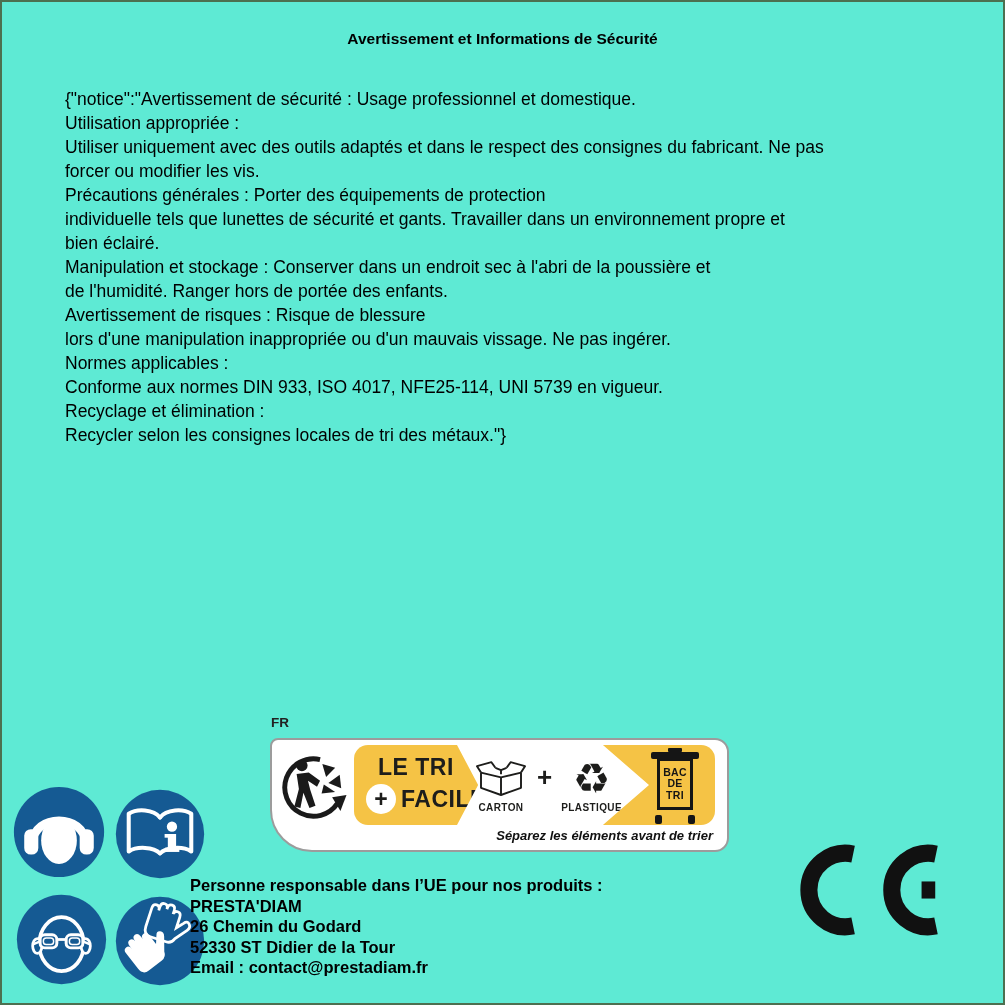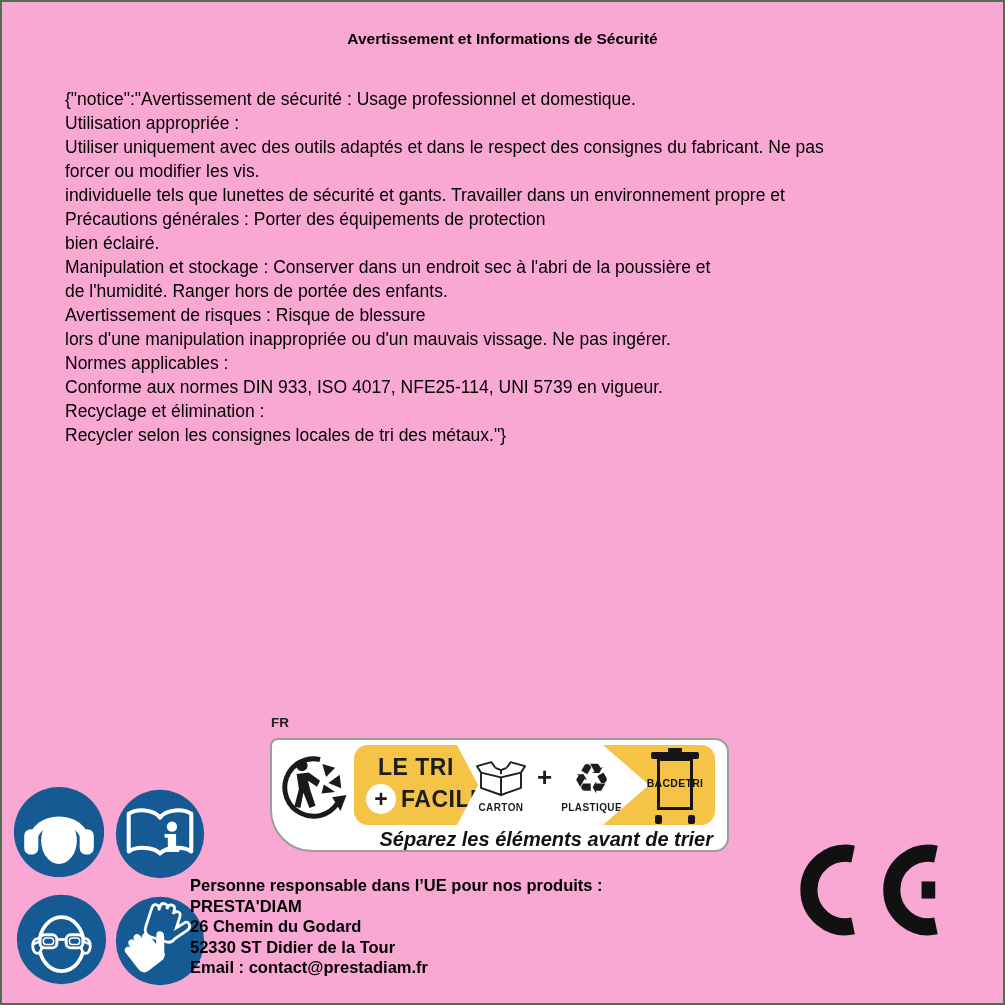--- a/index.html
+++ b/index.html
@@ -1,18 +1,18 @@
 <!DOCTYPE html>
 <html><head>
 <meta charset="utf-8">
 <style>
   html,body{margin:0;padding:0;background:#fff;}
   .page{
     position:relative;width:1005px;height:1005px;box-sizing:border-box;
-    border:2px solid #4c7050;background:#f9a8d4;overflow:hidden;
+    border:2px solid #4c7050;background:#5eead4;overflow:hidden;
     font-family:"Liberation Sans",sans-serif;color:#000;
   }
   .title{
     position:absolute;top:28px;left:0;width:100%;text-align:center;
     font-size:15.5px;font-weight:700;margin:0;
   }
   .notice{
     position:absolute;left:63px;top:85px;font-size:17.5px;line-height:24px;
     white-space:nowrap;color:#000;
   }
@@ -48,27 +48,27 @@
   .material{display:flex;flex-direction:column;align-items:center;}
   .mat-icon{height:42px;display:flex;align-items:center;}
   .recycle-glyph{font-size:42px;line-height:42px;color:#1d1d1b;font-family:"DejaVu Sans",sans-serif;}
   .mat-label{font-size:10px;font-weight:700;letter-spacing:.4px;color:#1d1d1b;margin-top:2px;text-align:right;}
   .mat-plus{font-size:26px;font-weight:800;color:#1d1d1b;margin-bottom:16px;}
   .bin{position:absolute;left:296px;top:3px;width:50px;height:76px;}
   .bin-knob{width:14px;height:4px;background:#151515;margin:0 auto;border-radius:1px;}
   .bin-lid{width:48px;height:7px;background:#151515;margin:0 auto;border-radius:2px;}
   .bin-body{
     width:36px;height:52px;box-sizing:border-box;border:3.5px solid #151515;margin:-1px auto 0;
-    display:flex;flex-direction:row;align-items:center;justify-content:center;
+    display:flex;flex-direction:column;align-items:center;justify-content:center;
     font-size:10.5px;font-weight:800;line-height:11.5px;color:#151515;letter-spacing:.3px;
   }
   .wheel{position:absolute;bottom:0;width:7px;height:9px;background:#151515;border-radius:2px;}
   .wheel.wl{left:5px;} .wheel.wr{right:5px;}
   .caption{
-    position:absolute;right:14px;top:88px;font-size:20px;font-weight:700;font-style:italic;
+    position:absolute;right:14px;top:88px;font-size:13px;font-weight:700;font-style:italic;
     color:#111;white-space:nowrap;
   }
   
   .address{
     position:absolute;left:188px;top:873px;width:630px;text-align:left;
     font-size:16.5px;font-weight:700;line-height:20.5px;color:#000;
   }
   
   .ce{position:absolute;left:797px;top:841px;}
 </style>
@@ -77,22 +77,22 @@
 
 <div class="page">
 
   <h1 class="title">Avertissement et Informations de Sécurité</h1>
 
   <div class="notice">
     <div>{"notice":"Avertissement de sécurité : Usage professionnel et domestique.</div>
     <div>Utilisation appropriée :</div>
     <div>Utiliser uniquement avec des outils adaptés et dans le respect des consignes du fabricant. Ne pas</div>
     <div>forcer ou modifier les vis.</div>
+    <div>Précautions générales : Porter des équipements de protection</div>
     <div>individuelle tels que lunettes de sécurité et gants. Travailler dans un environnement propre et</div>
-    <div>Précautions générales : Porter des équipements de protection</div>
     <div>bien éclairé.</div>
     <div>Manipulation et stockage : Conserver dans un endroit sec à l'abri de la poussière et</div>
     <div>de l'humidité. Ranger hors de portée des enfants.</div>
     <div>Avertissement de risques : Risque de blessure</div>
     <div>lors d'une manipulation inappropriée ou d'un mauvais vissage. Ne pas ingérer.</div>
     <div>Normes applicables :</div>
     <div>Conforme aux normes DIN 933, ISO 4017, NFE25-114, UNI 5739 en vigueur.</div>
     <div>Recyclage et élimination :</div>
     <div>Recycler selon les consignes locales de tri des métaux."}</div>
   </div>

